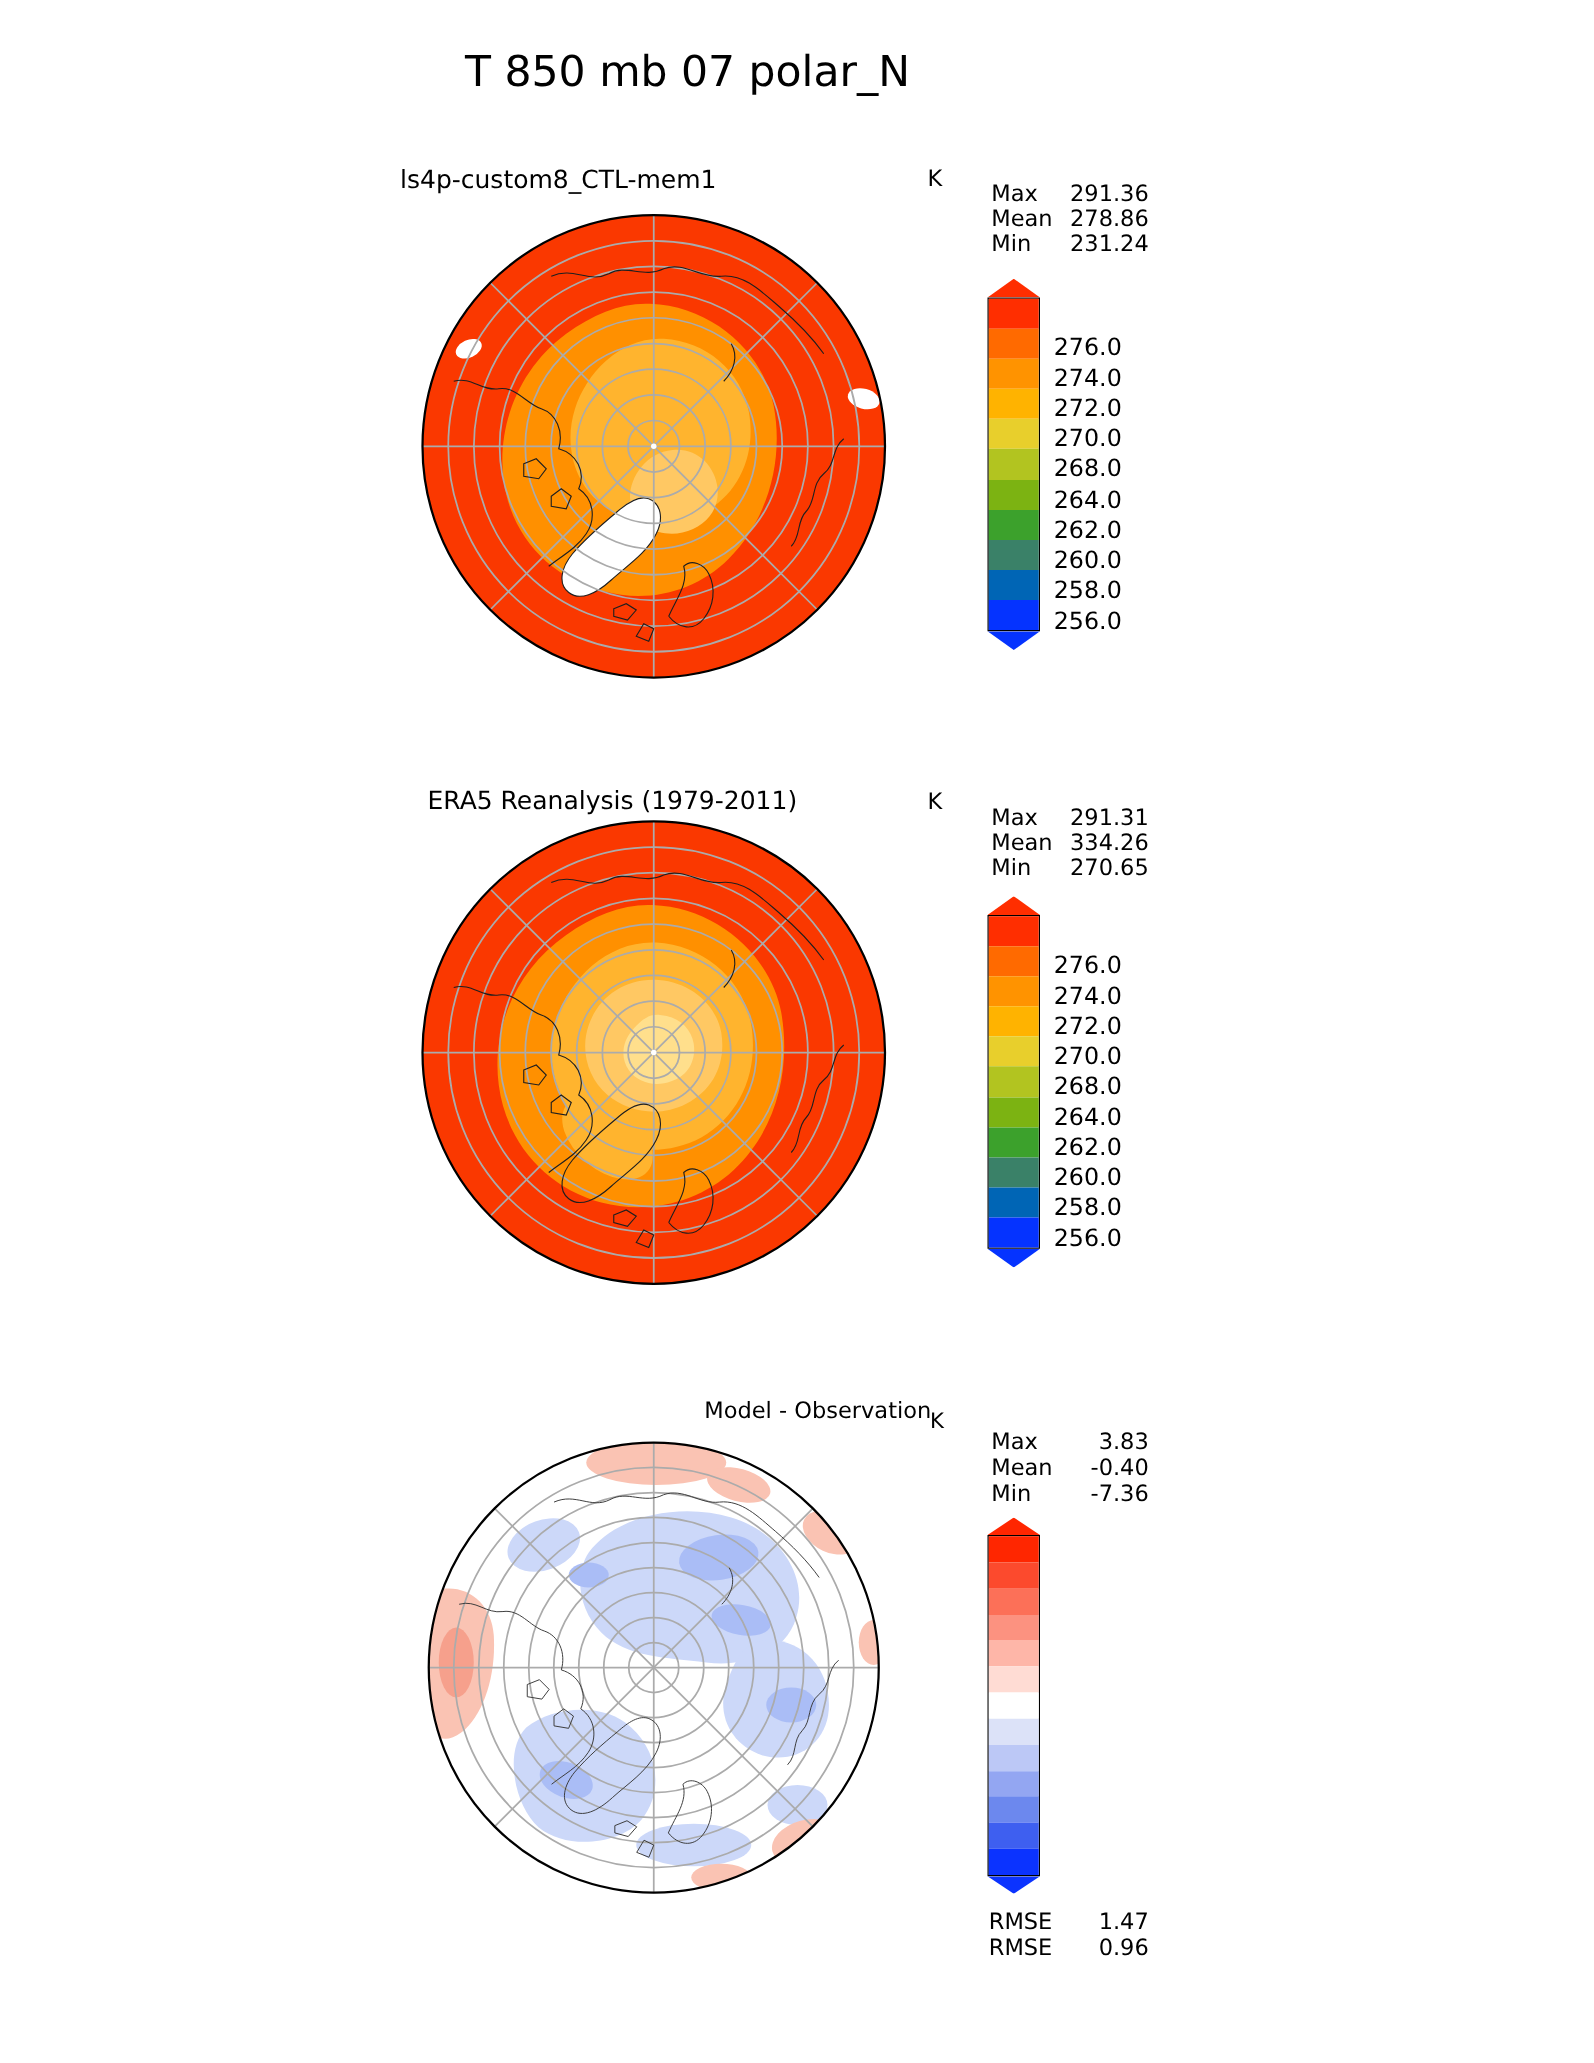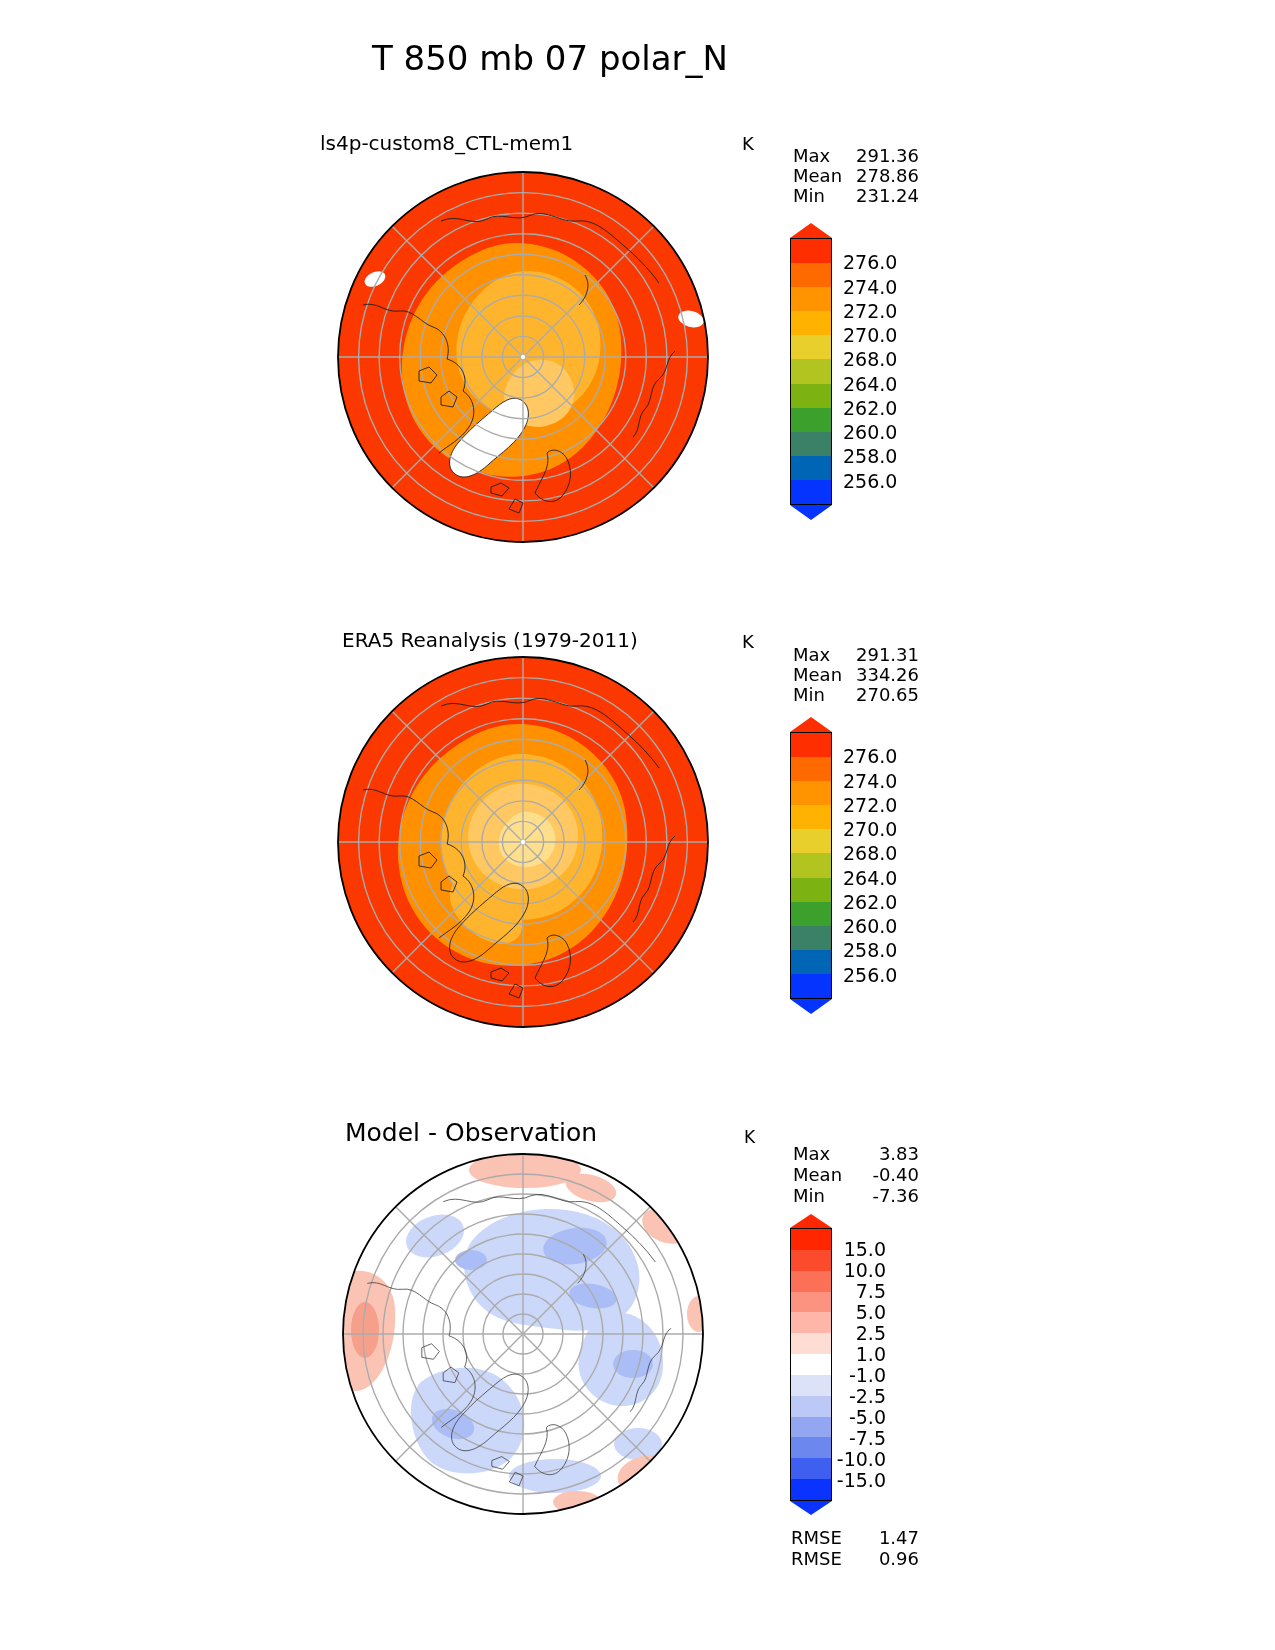--- a/index.html
+++ b/index.html
@@ -1,34 +1,34 @@
 <!DOCTYPE html>
 <html><head>
 <meta charset="utf-8">
 <style>
   html,body{margin:0;padding:0;background:#ffffff;}
   .page{position:relative;width:1275px;height:1650px;background:#ffffff;overflow:hidden;
         font-family:"DejaVu Sans","Liberation Sans",sans-serif;color:#000;}
   .abs{position:absolute;}
   .main-title{left:150px;top:38px;width:800px;text-align:center;font-size:34px;}
   .panel-label{font-size:20px;white-space:nowrap;}
-  .panel-title-big{font-size:25px;text-align:left;width:400px;}
+  .panel-title-big{font-size:18px;text-align:right;width:400px;}
   .units{font-size:18px;}
   .stats{width:126px;font-size:18px;line-height:20px;}
   .stats .stat-row{display:flex;justify-content:space-between;}
   .metrics{width:128px;font-size:18px;line-height:21px;}
   .metrics .stat-row{display:flex;justify-content:space-between;}
   .cb{width:42px;}
   .cb-body{display:flex;flex-direction:column;border:1px solid #000;box-sizing:border-box;width:42px;}
   .cb-band{flex:1 1 auto;}
   .cb-arrow{width:42px;height:15px;}
   .cb-arrow.up{clip-path:polygon(50% 0,100% 100%,0 100%);}
   .cb-arrow.down{clip-path:polygon(0 0,100% 0,50% 100%);}
   .cb-labels{font-size:19px;}
-  .cb-labels span{position:absolute;left:0;transform:translateY(-50%);white-space:nowrap;}
+  .cb-labels span{position:absolute;left:0;transform:translateY(-50%);white-space:nowrap;margin-top:16px;}
   .cb-labels.right{text-align:right;}
   .cb-labels.right span{left:auto;right:0;}
 </style>
 </head>
 <body>
 
 <div class="page">
 
   <div class="abs main-title">T 850 mb 07 polar_N</div>
 
@@ -309,34 +309,20 @@
       <div class="cb-band" style="background-color: rgb(255, 255, 255);"></div>
       <div class="cb-band" style="background-color: rgb(220, 226, 248);"></div>
       <div class="cb-band" style="background-color: rgb(188, 200, 246);"></div>
       <div class="cb-band" style="background-color: rgb(147, 166, 242);"></div>
       <div class="cb-band" style="background-color: rgb(108, 136, 238);"></div>
       <div class="cb-band" style="background-color: rgb(62, 95, 240);"></div>
       <div class="cb-band" style="background-color: rgb(11, 51, 255);"></div>
     </div>
     <div class="cb-arrow down" style="height: 14px; background-color: rgb(11, 51, 255);"></div>
   </div>
-  <div class="abs cb-labels right" style="left:836px;top:1228px;height:273px;width:50px">
-    <span style="top:7.692%">15.0</span>
-    <span style="top:15.385%">10.0</span>
-    <span style="top:23.077%">7.5</span>
-    <span style="top:30.769%">5.0</span>
-    <span style="top:38.462%">2.5</span>
-    <span style="top:46.154%">1.0</span>
-    <span style="top:53.846%">-1.0</span>
-    <span style="top:61.538%">-2.5</span>
-    <span style="top:69.231%">-5.0</span>
-    <span style="top:76.923%">-7.5</span>
-    <span style="top:84.615%">-10.0</span>
-    <span style="top:92.308%">-15.0</span>
-  </div>
 
   <div class="abs metrics" style="left:791px;top:1527px">
     <div class="stat-row">
       <span>RMSE</span>
       <span>1.47</span>
     </div>
     <div class="stat-row">
       <span>RMSE</span>
       <span>0.96</span>
     </div>

